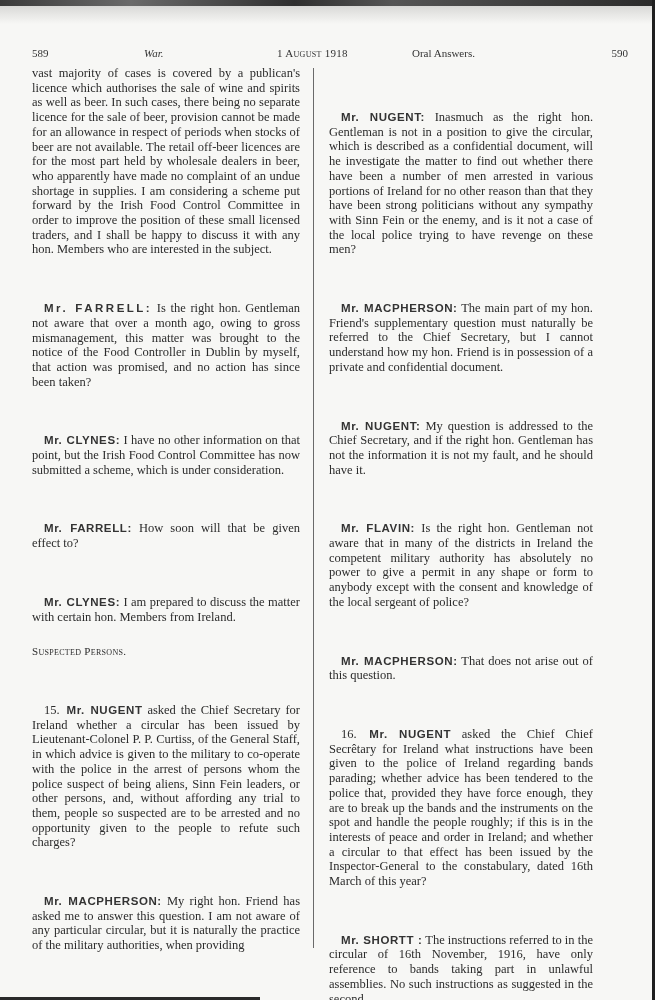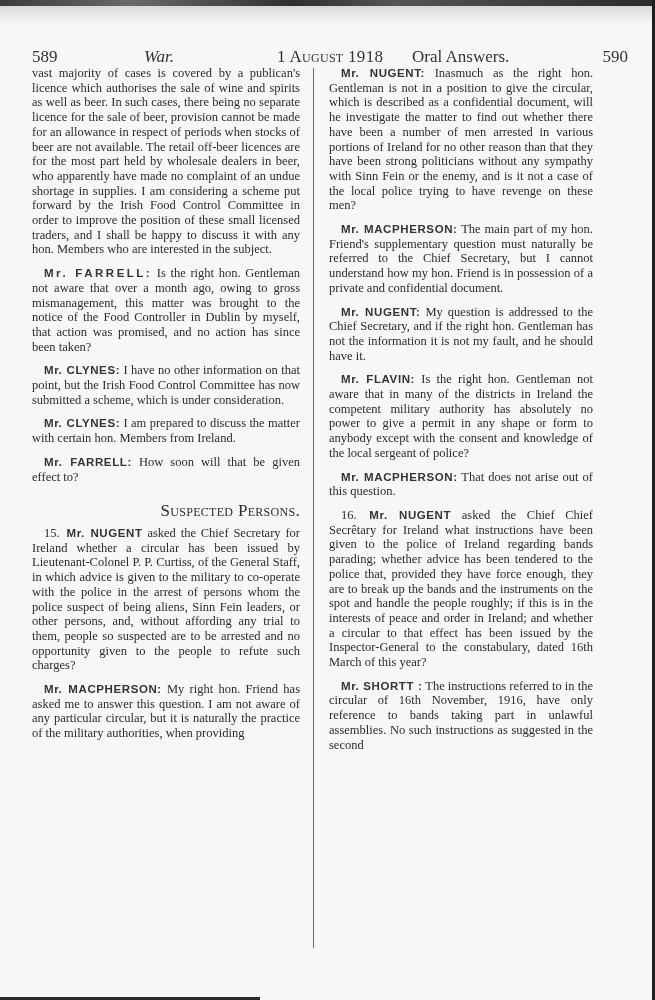--- a/index.html
+++ b/index.html
@@ -21,21 +21,21 @@
   .scan-bottom {
     position: absolute; left: 0; bottom: 0; width: 260px; height: 3px;
     background: #2a2a2a;
   }
   .scan-right {
     position: absolute; right: 0; top: 0; width: 3px; height: 1000px;
     background: #1f1f1f;
   }
   .running-head {
     position: absolute; top: 47px; left: 32px; width: 596px; height: 16px;
-    font-size: 17px; color: #333;
+    font-size: 11px; color: #333;
   }
   .running-head span { position: absolute; top: 0; white-space: nowrap; }
   .rh-left-num { left: 0; }
   .rh-section { left: 112px; font-style: italic; font-weight: normal; }
   .rh-date { left: 245px; font-variant: small-caps; letter-spacing: 0.3px; }
   .rh-kind { left: 380px; }
   .rh-right-num { right: 0; }
   .column {
     position: absolute; top: 66px; width: 268px;
     font-size: 12.5px; line-height: 14.7px;
@@ -43,28 +43,28 @@
     hyphens: manual;
   }
   .col-left { left: 32px; }
   .col-right { left: 329px; width: 264px; }
   .divider {
     position: absolute; left: 313px; top: 68px; width: 1px; height: 880px;
     background: #6a6a6a;
   }
   p { margin: 0 0 9px 0; }
   p.cont { text-indent: 0; }
-  p.speech { text-indent: 12px; }
+  p.speech { text-indent: 12px; margin-top: 44px; }
   .speaker {
     font-family: "Liberation Sans", "DejaVu Sans", sans-serif;
     font-weight: bold; font-size: 11.5px; letter-spacing: 0.6px; color: #333;
   }
   .speaker.spaced { letter-spacing: 2.5px; }
   .heading {
-    text-align: right; font-variant: small-caps; font-size: 17px;
+    text-align: left; font-variant: small-caps; font-size: 11px;
     margin: 20px 0 7px 0; letter-spacing: 0.3px;
   }
   .qnum { margin-right: 2px; }
 </style>
 </head>
 <body>
 
 <div class="scan-top"></div>
 <div class="scan-top-shade"></div>
 <div class="scan-right"></div>
@@ -80,23 +80,23 @@
 
 <div class="divider"></div>
 
 <section class="column col-left">
   <p class="cont"><span>vast majority of cases is covered by a publican's licence which authorises the sale of wine and spirits as well as beer. In such cases, there being no separate licence for the sale of beer, provision cannot be made for an allowance in respect of periods when stocks of beer are not available. The retail off-beer licences are for the most part held by wholesale dealers in beer, who apparently have made no complaint of an undue shortage in supplies. I am considering a scheme put forward by the Irish Food Control Committee in order to improve the position of these small licensed traders, and I shall be happy to discuss it with any hon. Members who are interested in the subject.</span></p>
 
   <p class="speech"><span class="speaker spaced">Mr. FARRELL:</span><span> Is the right hon. Gentleman not aware that over a month ago, owing to gross mismanagement, this matter was brought to the notice of the Food Controller in Dublin by myself, that action was promised, and no action has since been taken?</span></p>
 
   <p class="speech"><span class="speaker">Mr. CLYNES:</span><span> I have no other information on that point, but the Irish Food Control Committee has now submitted a scheme, which is under consideration.</span></p>
 
+  <p class="speech"><span class="speaker">Mr. FARRELL:</span><span> How soon will that be given effect to?</span></p>
+
   <p class="speech"><span class="speaker">Mr. CLYNES:</span><span> I am prepared to discuss the matter with certain hon. Members from Ireland.</span></p>
-
-  <p class="speech"><span class="speaker">Mr. FARRELL:</span><span> How soon will that be given effect to?</span></p>
 
 
   <div class="heading">Suspected Persons.</div>
 
   <p class="speech"><span class="qnum">15.</span> <span class="speaker">Mr. NUGENT</span><span> asked the Chief Secretary for Ireland whether a circular has been issued by Lieutenant-Colonel P. P. Curtiss, of the General Staff, in which advice is given to the military to co-operate with the police in the arrest of persons whom the police suspect of being aliens, Sinn Fein leaders, or other persons, and, without affording any trial to them, people so suspected are to be arrested and no opportunity given to the people to refute such charges?</span></p>
 
   <p class="speech"><span class="speaker">Mr. MACPHERSON:</span><span> My right hon. Friend has asked me to answer this question. I am not aware of any particular circular, but it is naturally the practice of the military authorities, when providing</span></p>
 </section>
 
 <section class="column col-right">

